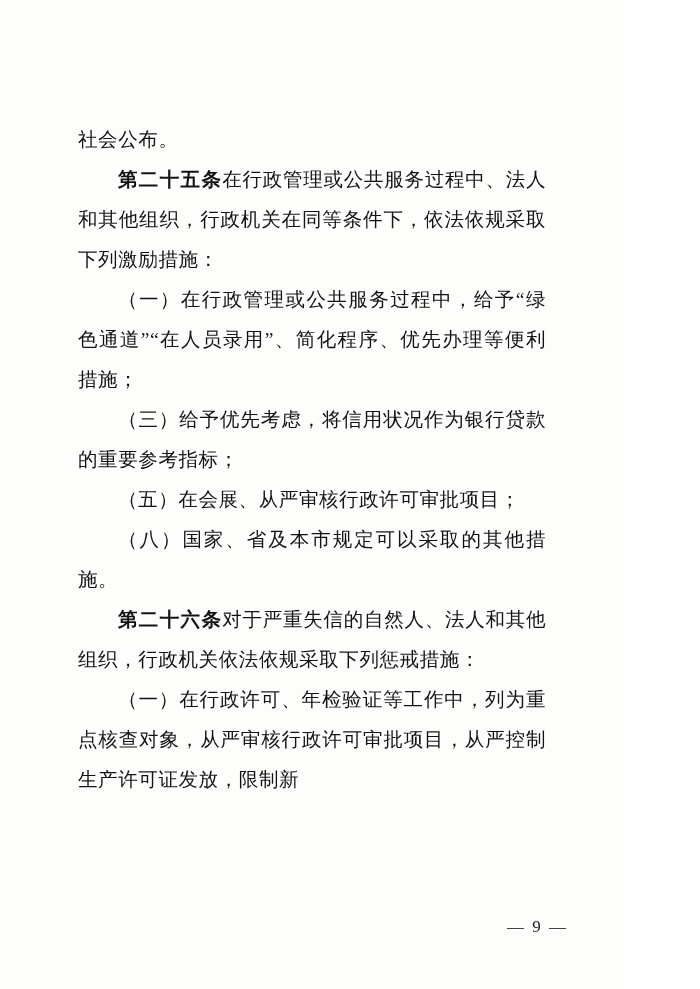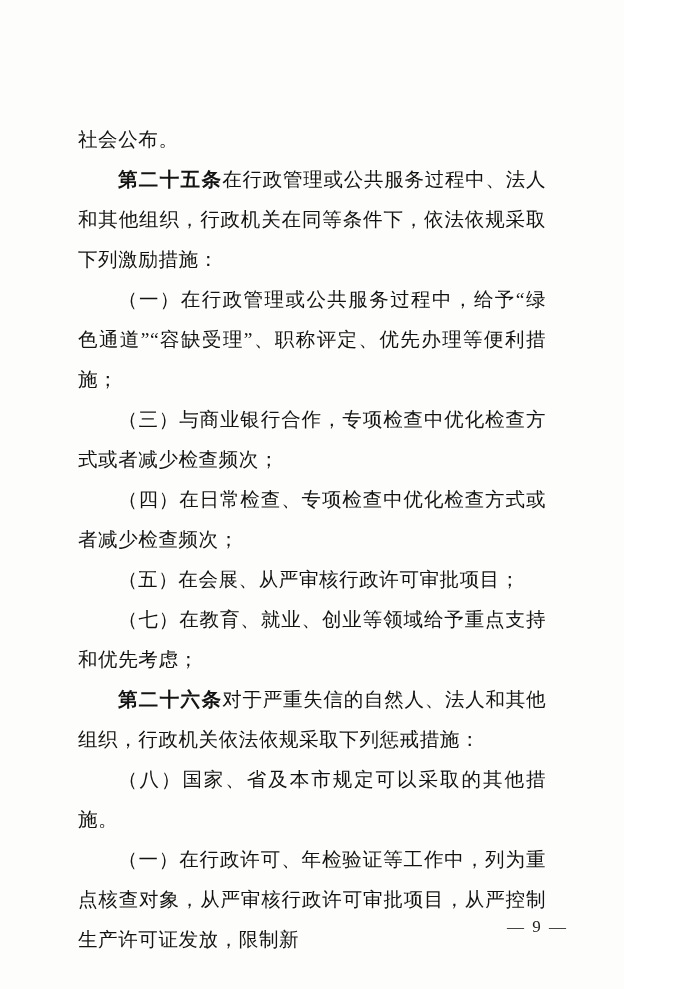--- a/index.html
+++ b/index.html
@@ -64,35 +64,33 @@
 
 <div class="page">
 
   <div class="doc-body">
 
     <p class="para">社会公布。</p>
 
 
     <p class="para indent"><span class="bold-lead">第二十五条</span><span>在行政管理或公共服务过程中、法人和其他组织，行政机关在同等条件下，依法依规采取下列激励措施：</span></p>
 
-    <p class="para indent">（一）在行政管理或公共服务过程中，给予“绿色通道”“容缺受理”、职称评定、优先办理等便利措施；</p>
+    <p class="para indent">（一）在行政管理或公共服务过程中，给予“绿色通道”“在人员录用”、简化程序、优先办理等便利措施；</p>
 
 
-    <p class="para indent">（三）与商业银行合作，专项检查中优化检查方式或者减少检查频次；</p>
+    <p class="para indent">（三）给予优先考虑，将信用状况作为银行贷款的重要参考指标；</p>
 
-    <p class="para indent">（四）在日常检查、专项检查中优化检查方式或者减少检查频次；</p>
 
     <p class="para indent">（五）在会展、从严审核行政许可审批项目；</p>
 
 
-    <p class="para indent">（七）在教育、就业、创业等领域给予重点支持和优先考虑；</p>
+
+    <p class="para indent">（八）国家、省及本市规定可以采取的其他措施。</p>
 
     <p class="para indent"><span class="bold-lead">第二十六条</span><span>对于严重失信的自然人、法人和其他组织，行政机关依法依规采取下列惩戒措施：</span></p>
-
-    <p class="para indent">（八）国家、省及本市规定可以采取的其他措施。</p>
 
     <p class="para indent">（一）在行政许可、年检验证等工作中，列为重点核查对象，从严审核行政许可审批项目，从严控制生产许可证发放，限制新</p>
 
   </div>
 
   <div class="footer">
     <div class="page-number-wrap">
       <span class="pnum">— 9 —</span>
     </div>
   </div>

